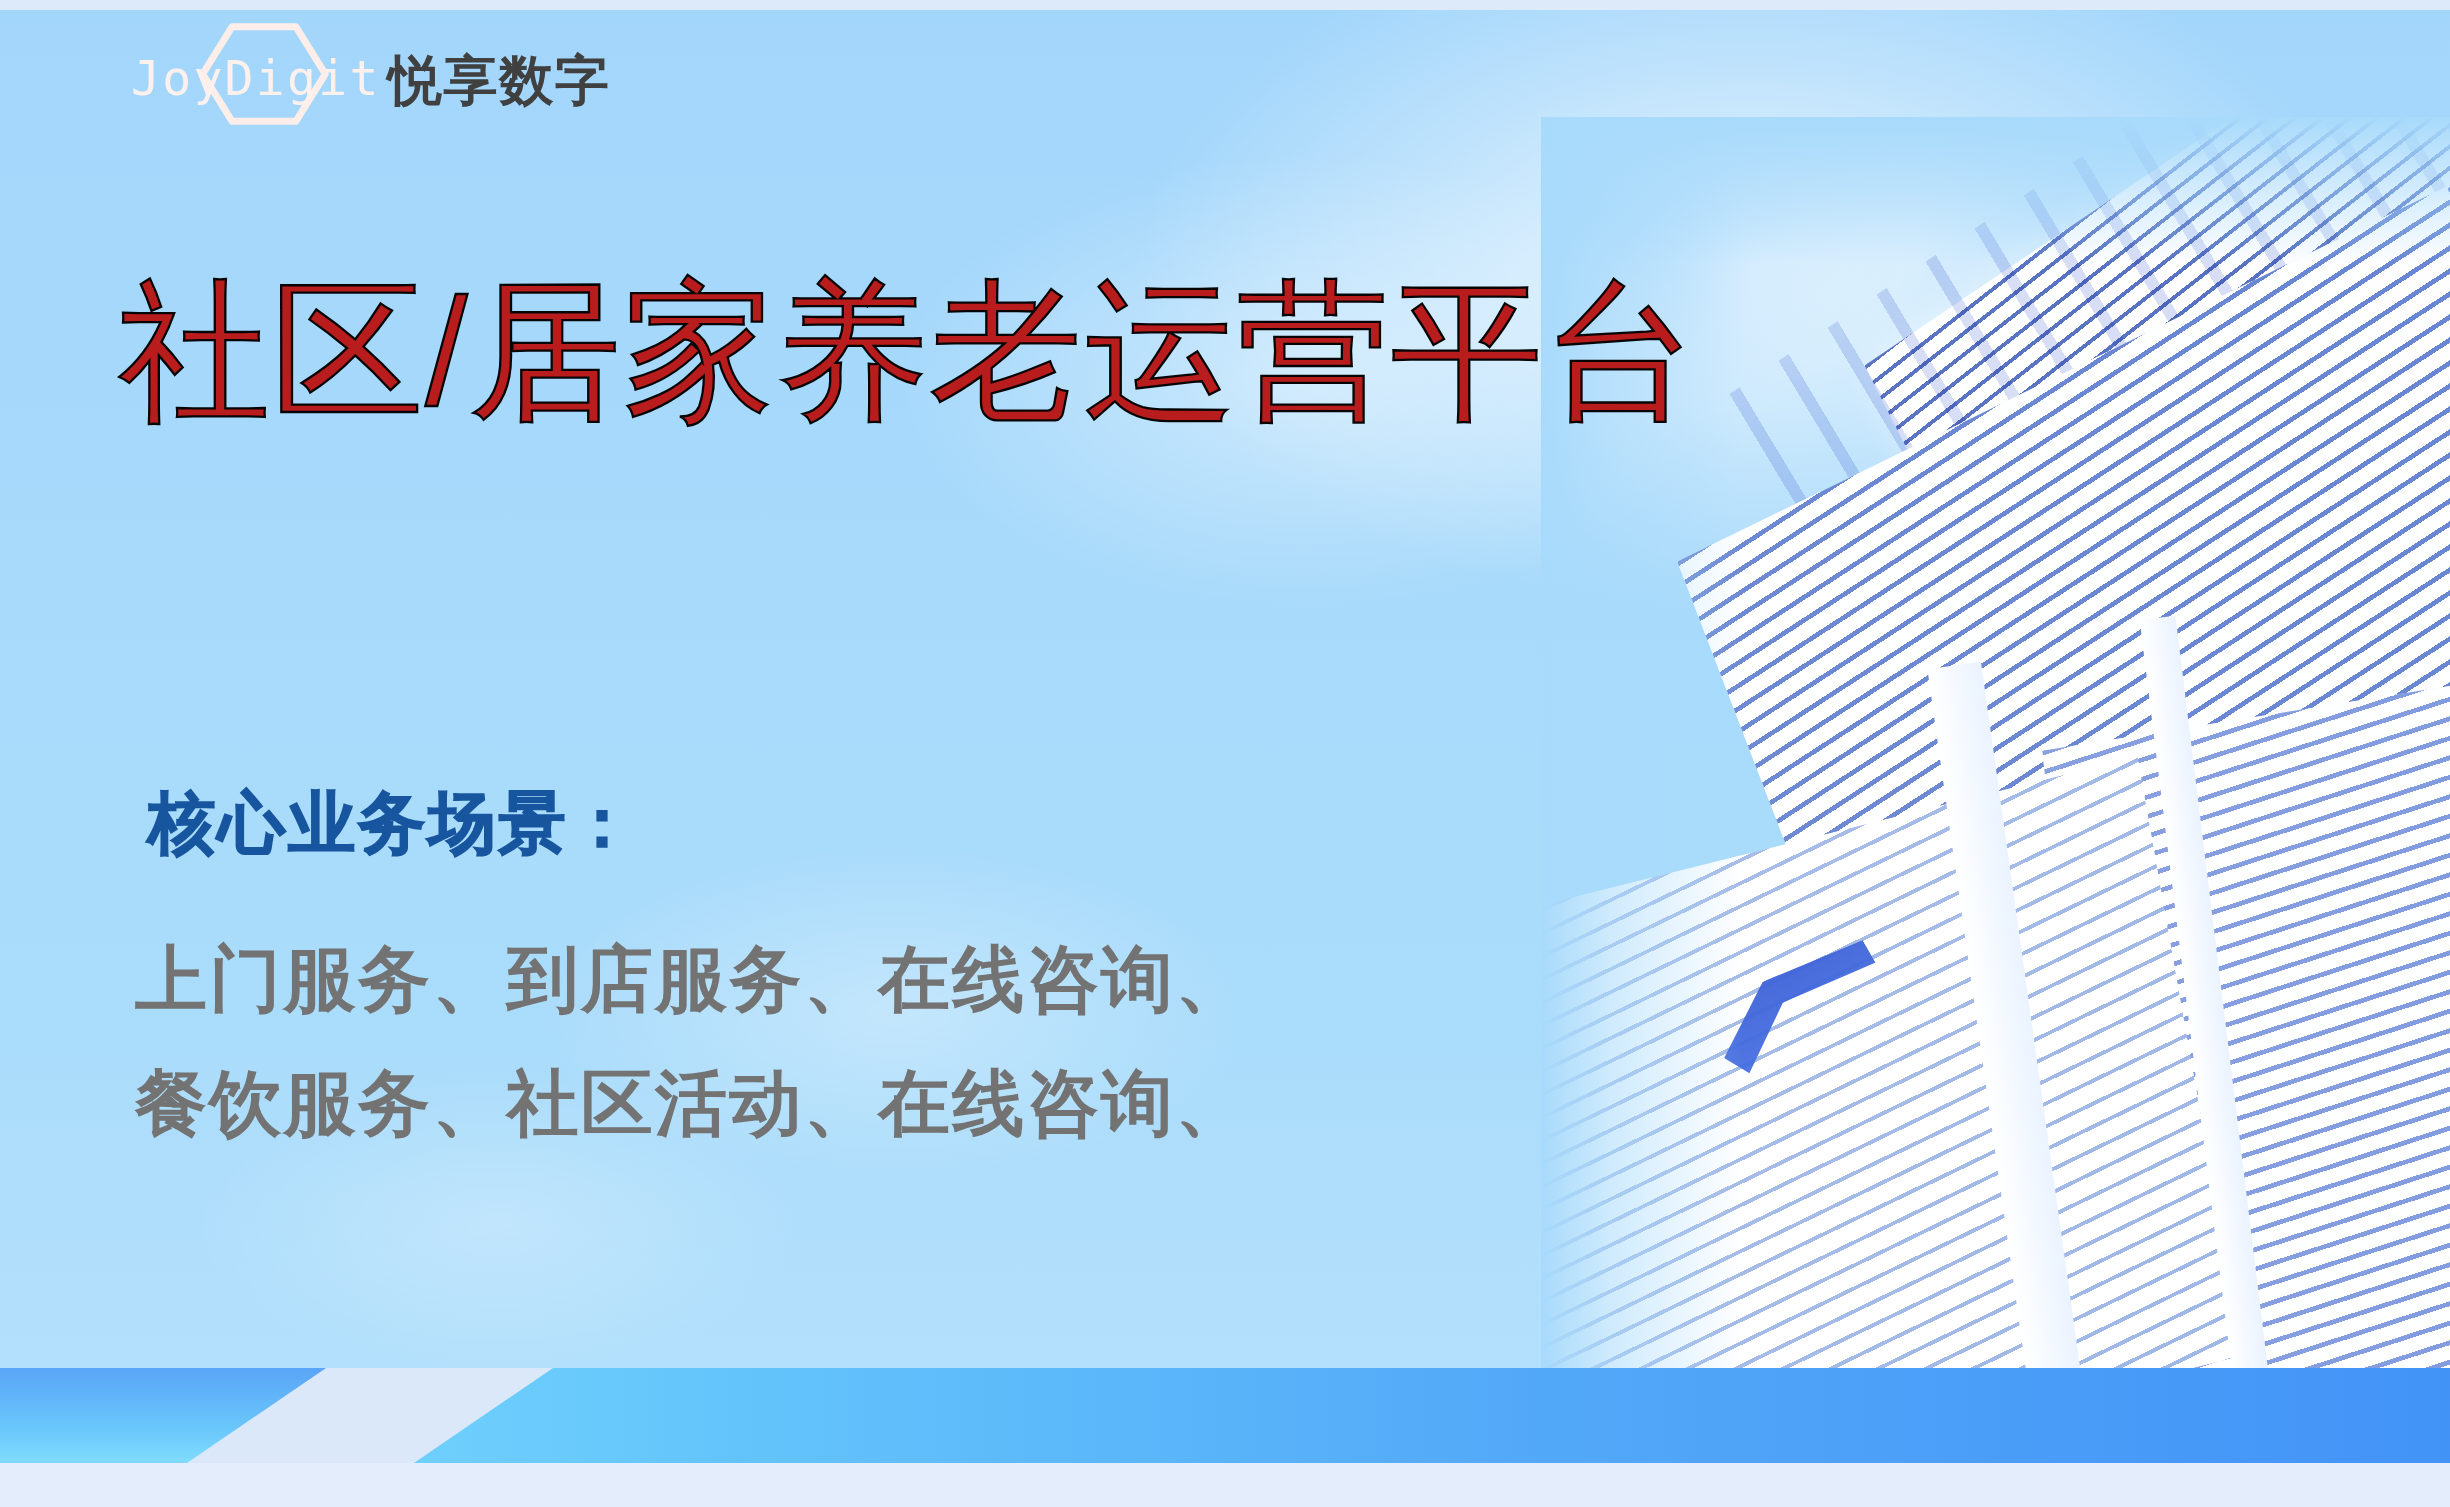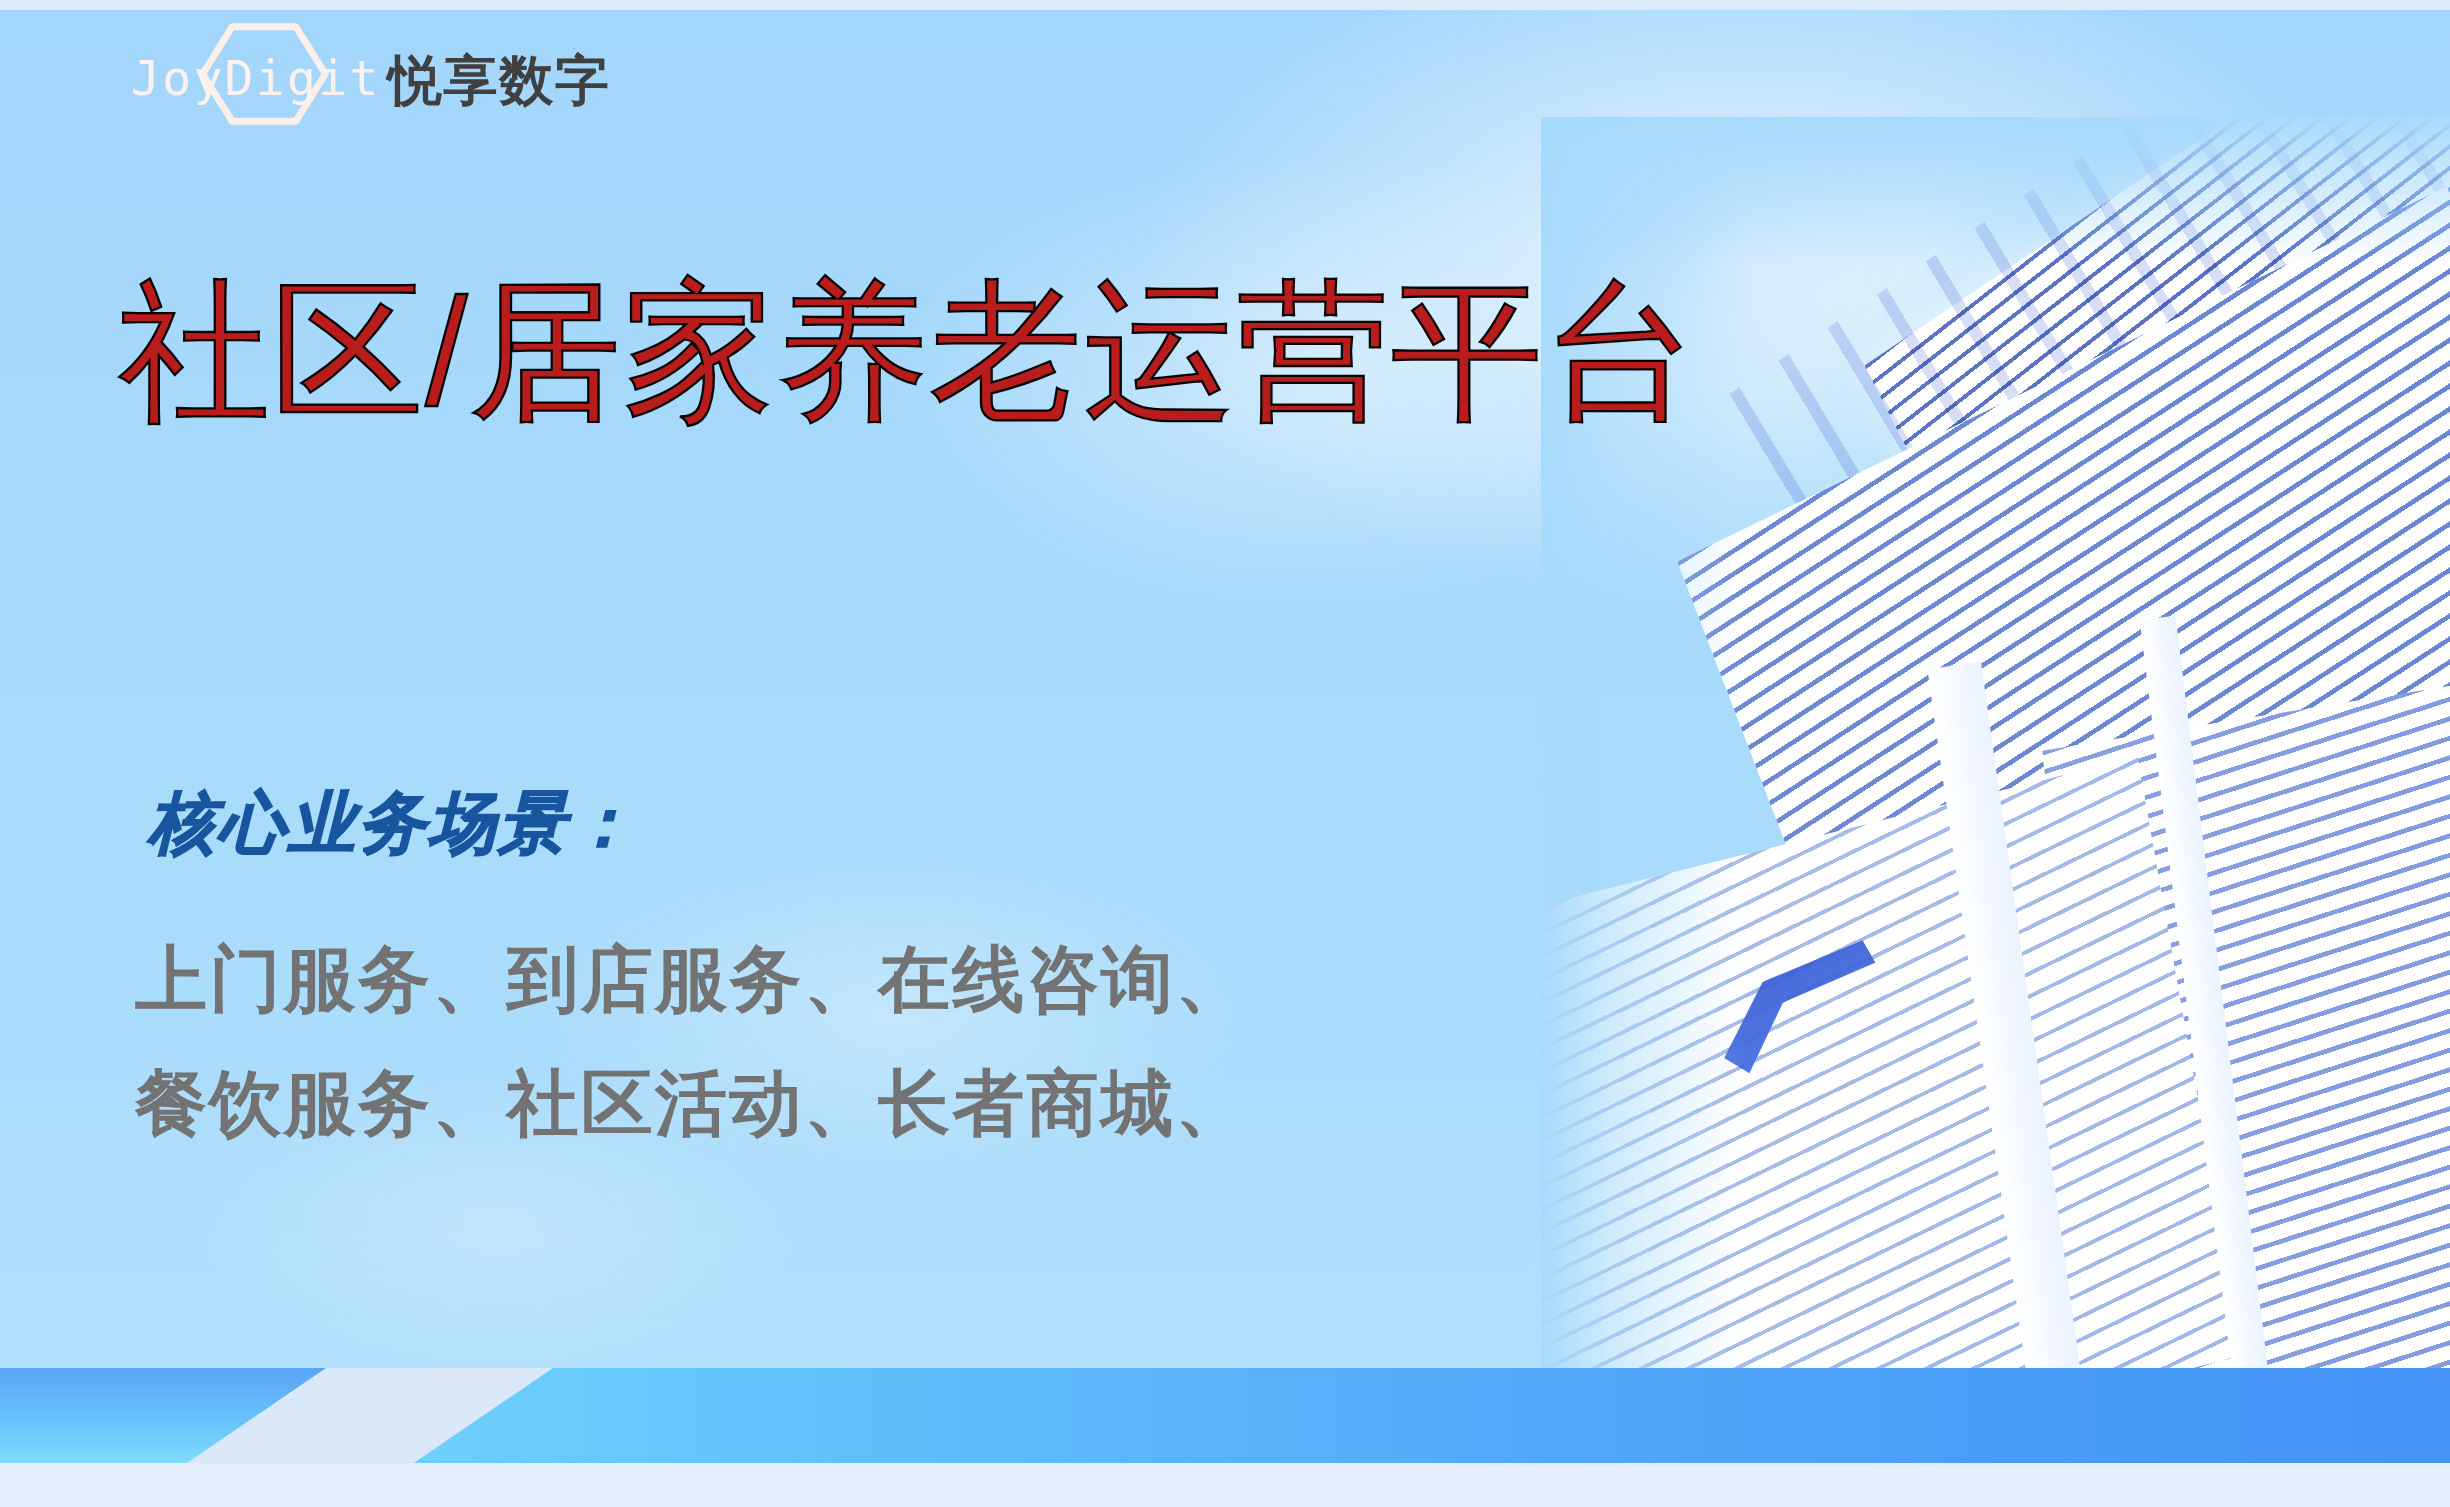--- a/index.html
+++ b/index.html
@@ -203,21 +203,20 @@
   
   .section-label {
     position: absolute;
     left: 148px;
     top: 778px;
     font-size: 67px;
     font-weight: 900;
     color: #17569f;
     letter-spacing: 3.1px;
     white-space: nowrap;
-    font-style: italic;
     -webkit-text-stroke: 1.6px #17569f;
   }
 
   
   .body-text {
     position: absolute;
     left: 123px;
     top: 918px;
     font-size: 72px;
     line-height: 1.72;
@@ -301,21 +300,21 @@
     <div class="logo-word">JoyDigit</div>
     <div class="logo-cn">悦享数字</div>
   </div>
 
   <div class="headline">社区/居家养老运营平台</div>
 
   <div class="section-label">核心业务场景：</div>
 
   <div class="body-text">
     <span class="ln">上门服务、到店服务、在线咨询、</span>
-    <span class="ln">餐饮服务、社区活动、长者商城、</span>
+    <span class="ln">餐饮服务、社区活动、在线咨询、</span>
   </div>
 
   <div class="footer">
     <div class="band band-left"></div>
     <div class="band band-mid"></div>
     <div class="band band-gap"></div>
     <div class="footer-base"></div>
   </div>
 
 </div>

